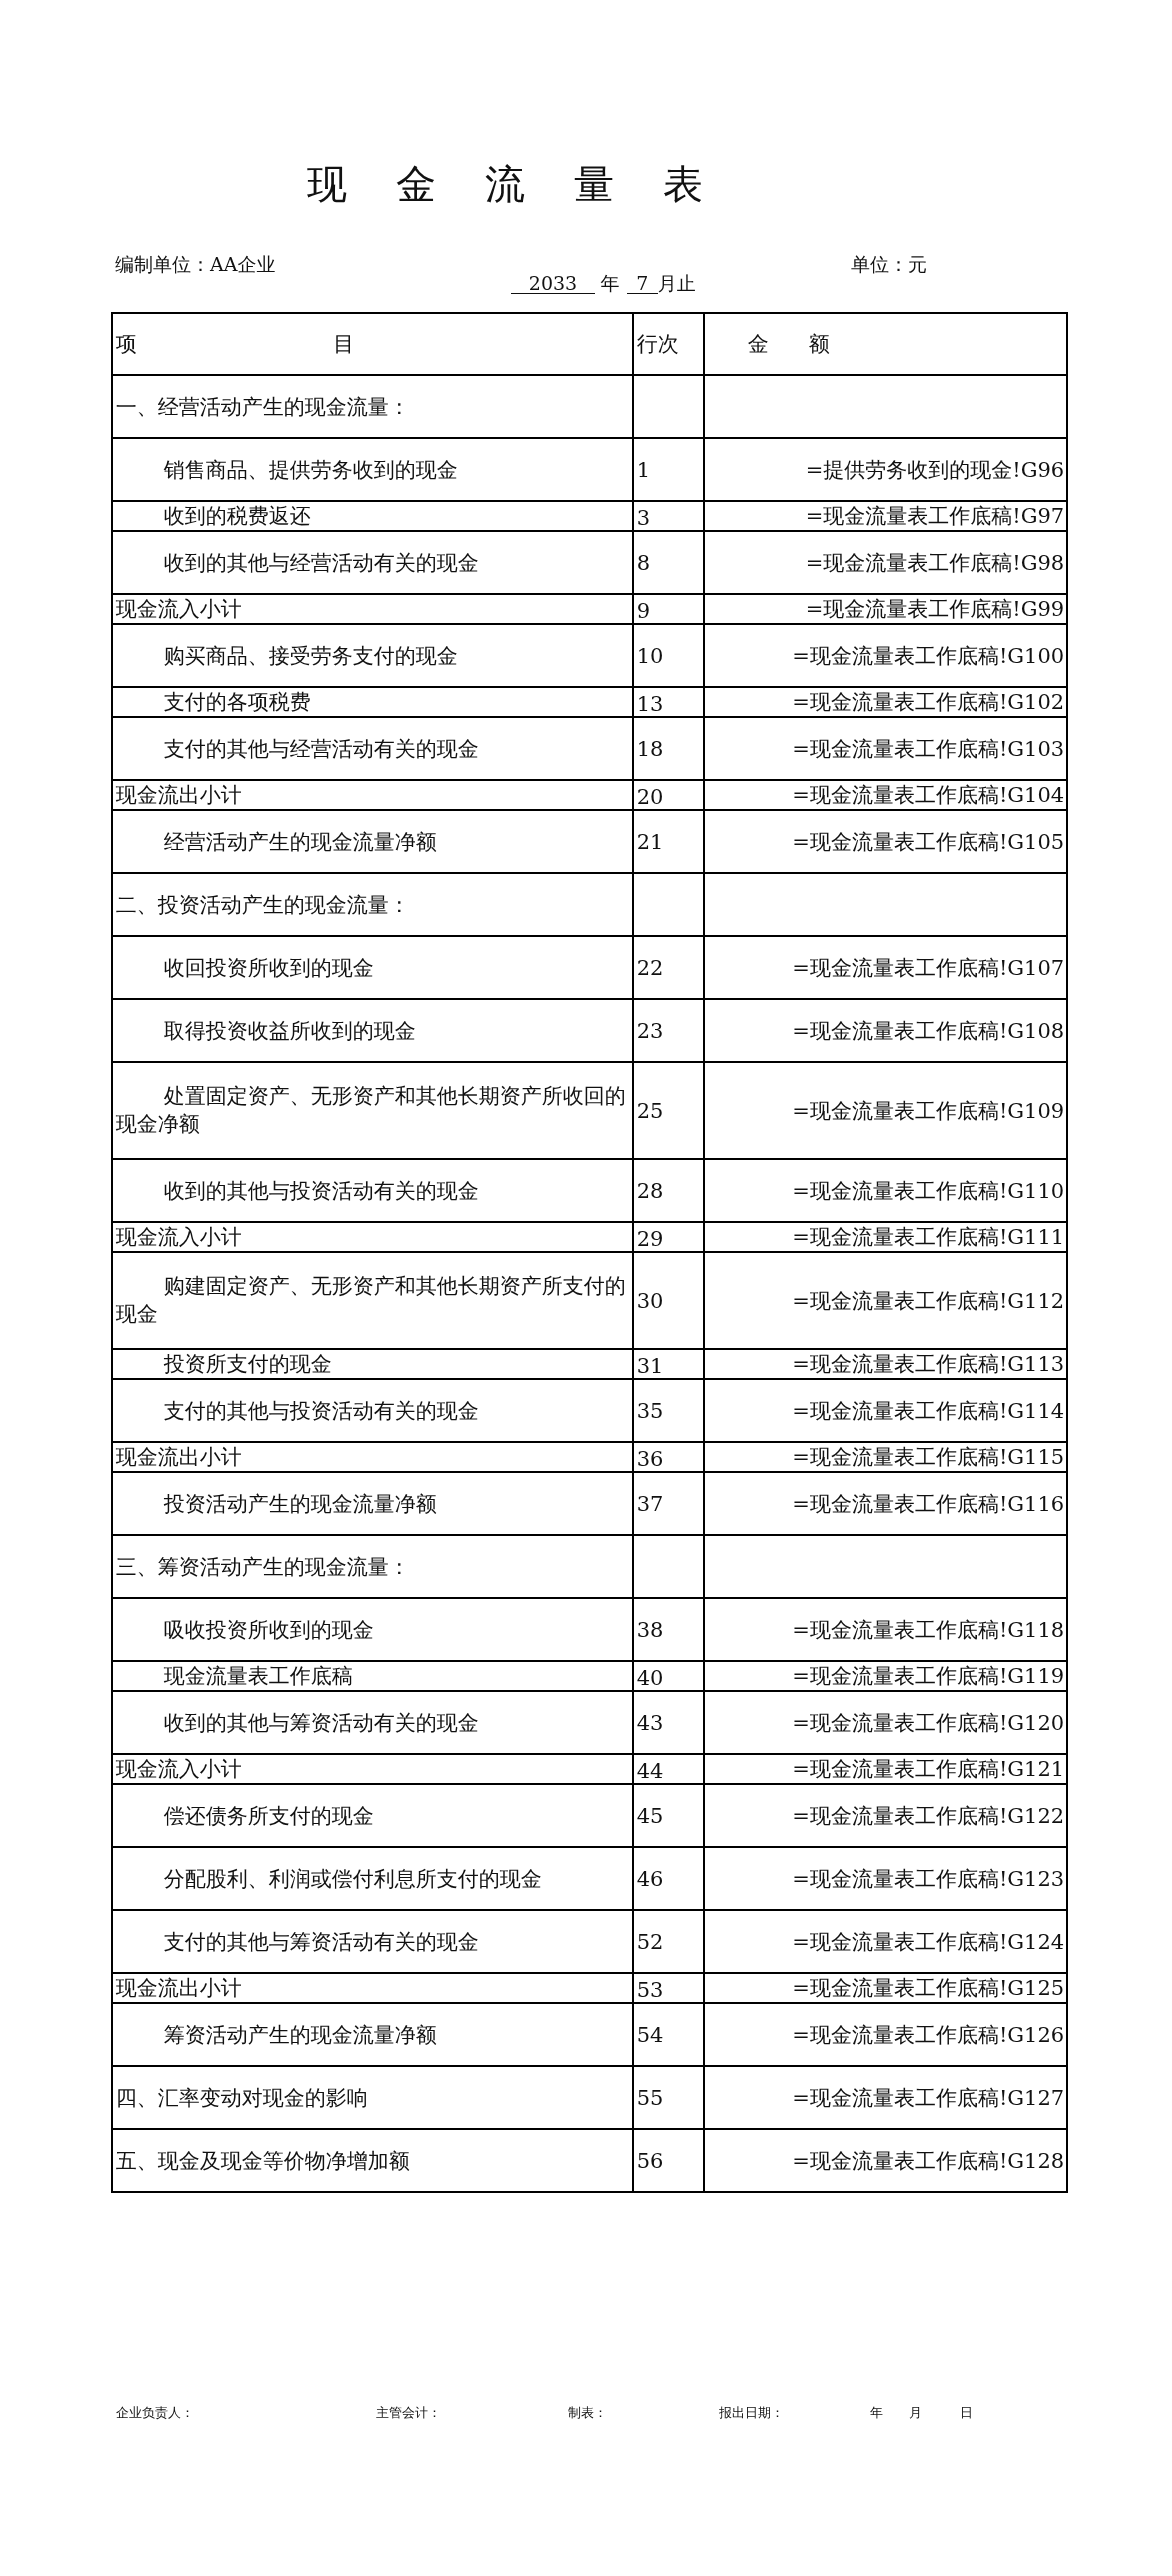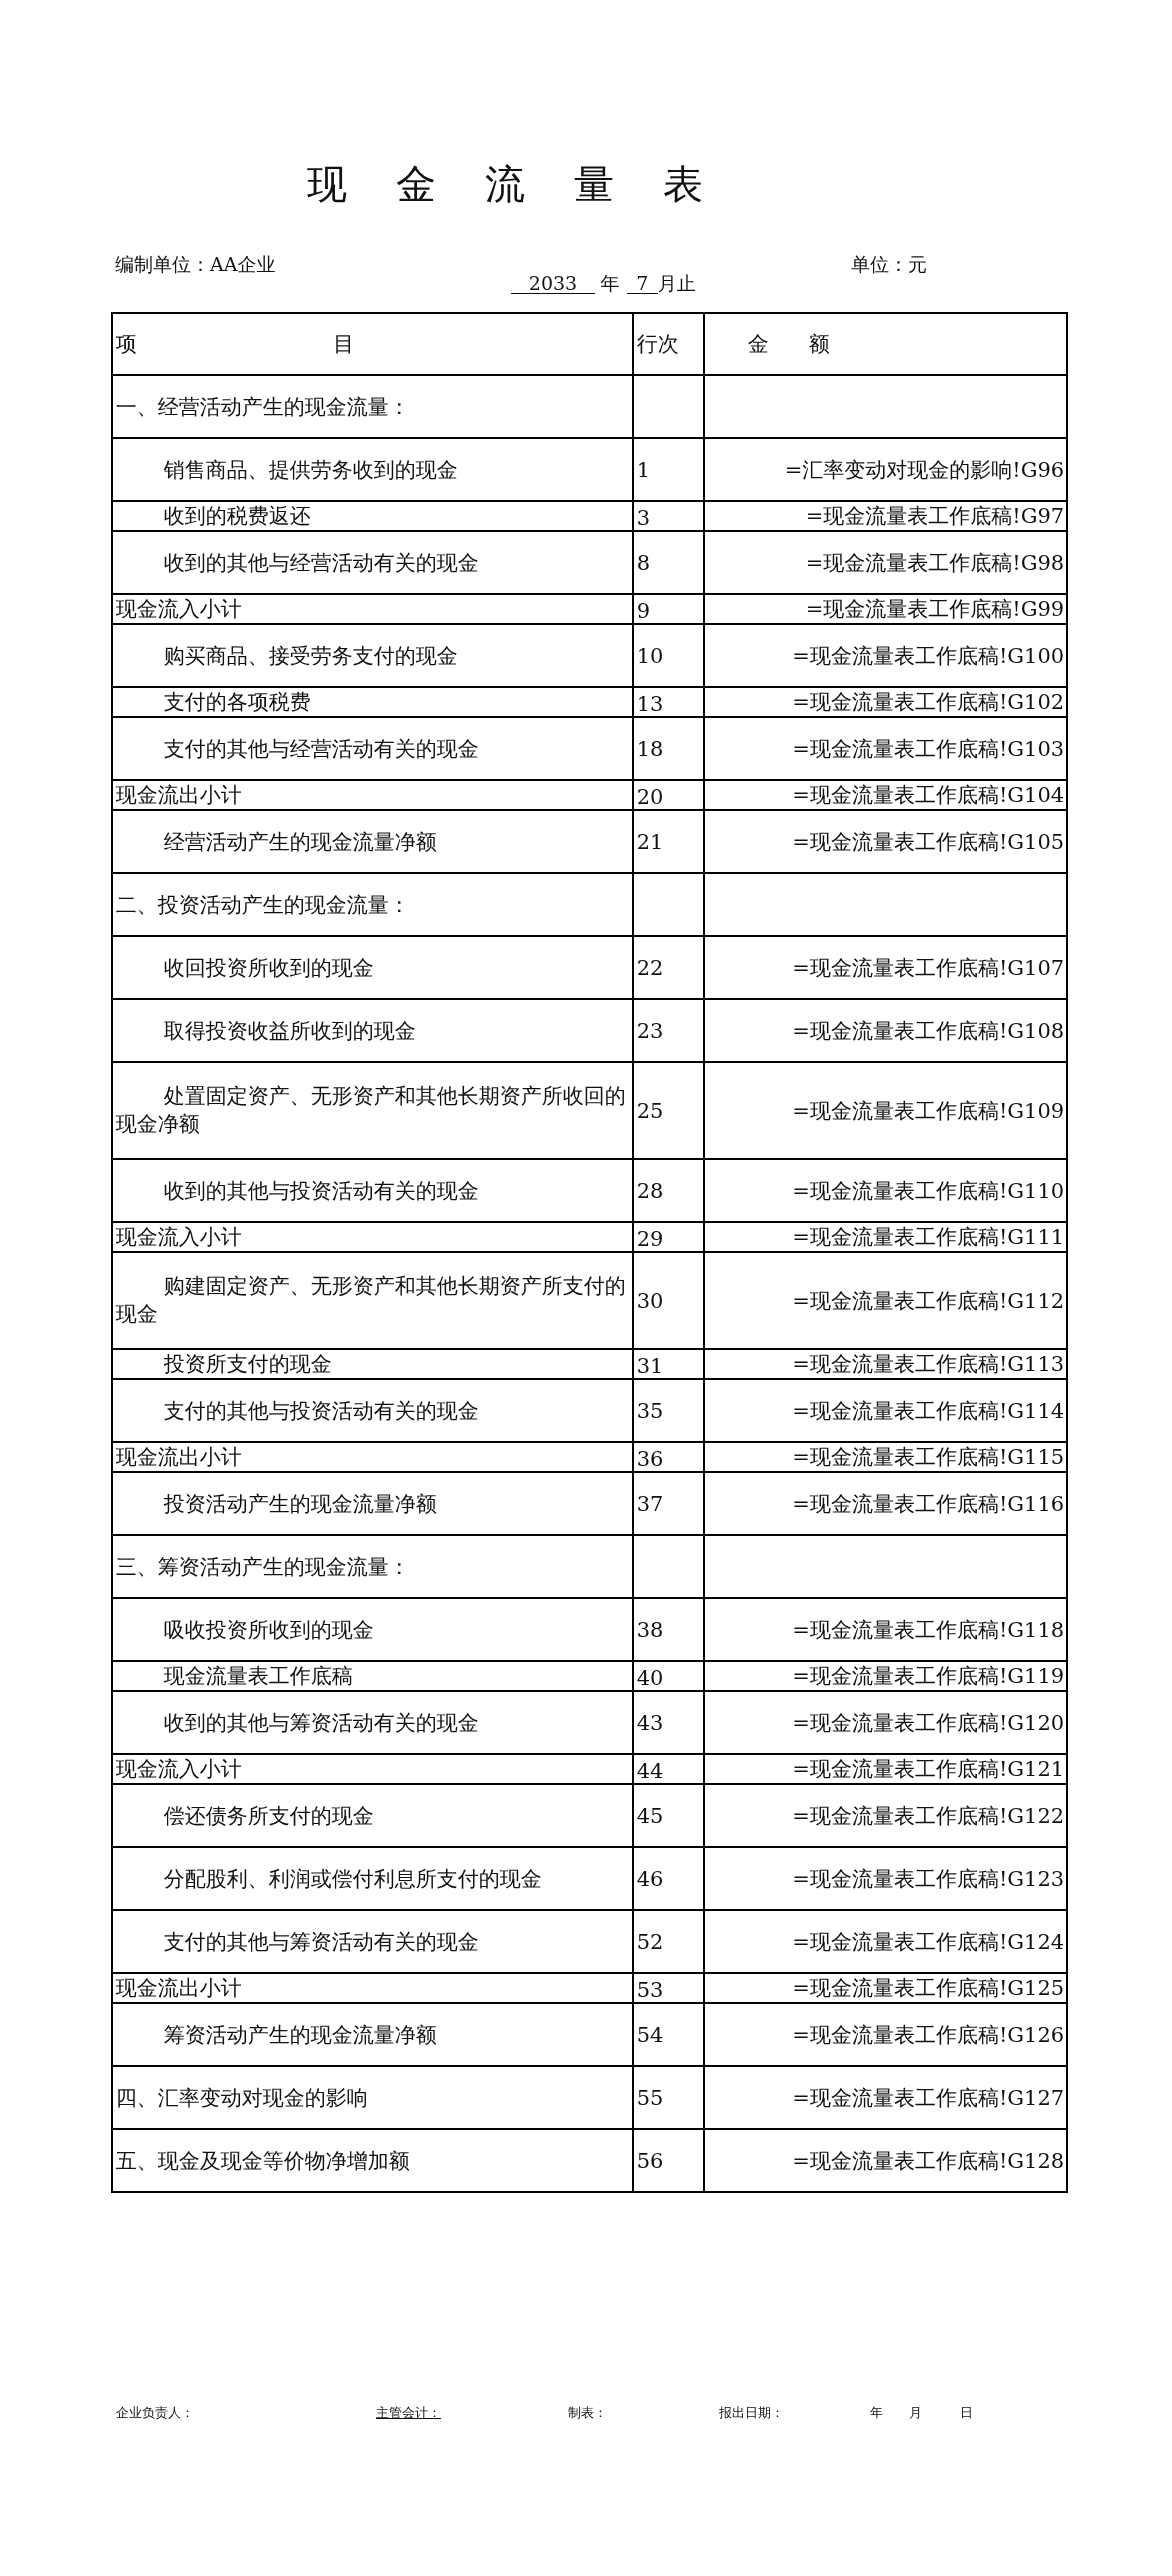--- a/index.html
+++ b/index.html
@@ -54,21 +54,21 @@
       <td class="line"><span class="hdr-amt">金额</span></td>
     </tr>
   <tr class="T">
         <td class="item"><span class="txt">一、经营活动产生的现金流量：</span></td>
         <td class="line"></td>
         <td class="amt"></td>
       </tr>
       <tr class="T">
         <td class="item indent"><span class="txt">销售商品、提供劳务收到的现金</span></td>
         <td class="line">1</td>
-        <td class="amt">=汇率变动对现金的影响!G96</td>
+        <td class="amt">=提供劳务收到的现金!G96</td>
       </tr>
       <tr class="S">
         <td class="item indent"><span class="txt">收到的税费返还</span></td>
         <td class="line">3</td>
         <td class="amt">=现金流量表工作底稿!G97</td>
       </tr>
       <tr class="T">
         <td class="item indent"><span class="txt">收到的其他与经营活动有关的现金</span></td>
         <td class="line">8</td>
         <td class="amt">=现金流量表工作底稿!G98</td>
@@ -219,19 +219,19 @@
       </tr>
       <tr class="T">
         <td class="item"><span class="txt">五、现金及现金等价物净增加额</span></td>
         <td class="line">56</td>
         <td class="amt">=现金流量表工作底稿!G128</td>
       </tr>
     </tbody>
 </table>
 
 <div class="footer" style="left:116px;">企业负责人：</div>
-<div class="footer" style="left:376px;text-decoration:underline;">主管会计：</div>
+<div class="footer" style="left:376px;">主管会计：</div>
 <div class="footer" style="left:568px;">制表：</div>
 <div class="footer" style="left:719px;">报出日期：</div>
 <div class="footer" style="left:870px;">年</div>
 <div class="footer" style="left:909px;">月</div>
 <div class="footer" style="left:960px;">日</div>
 
 
 </body></html>

